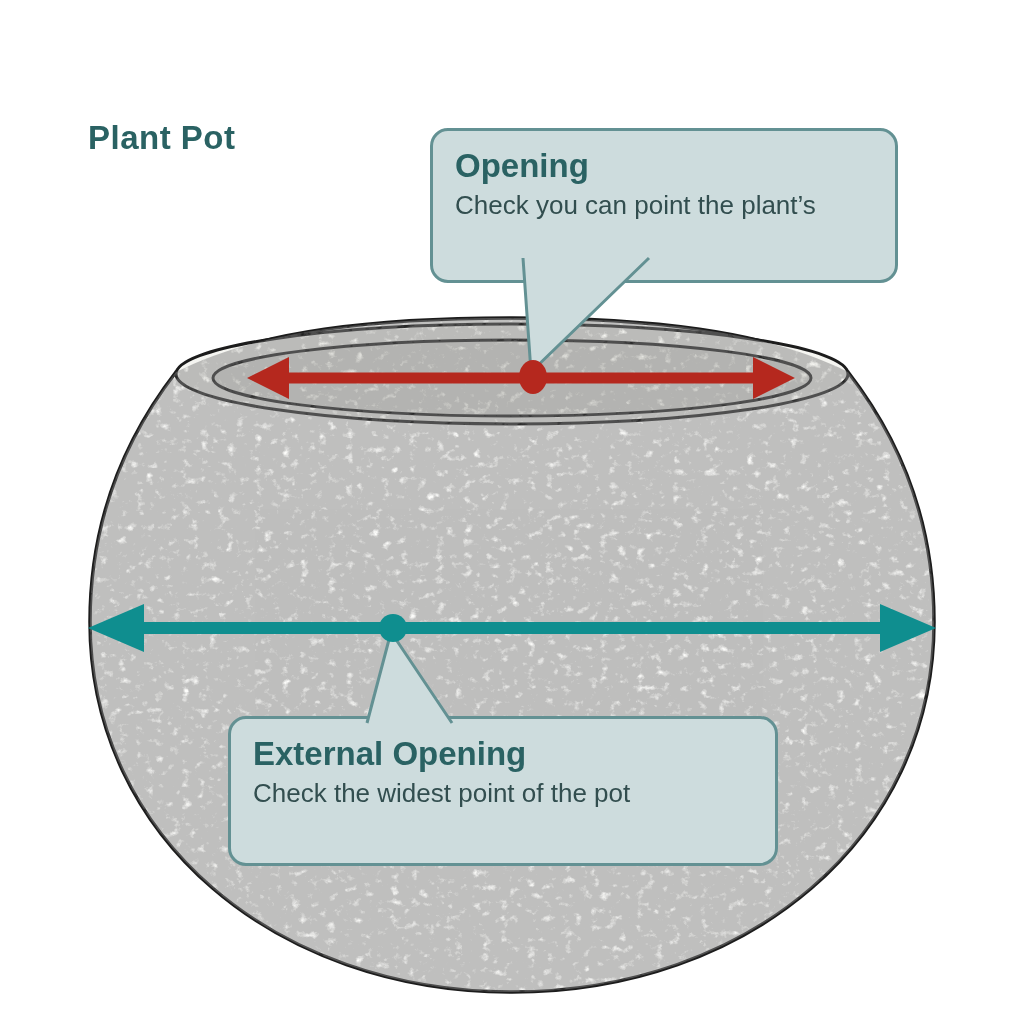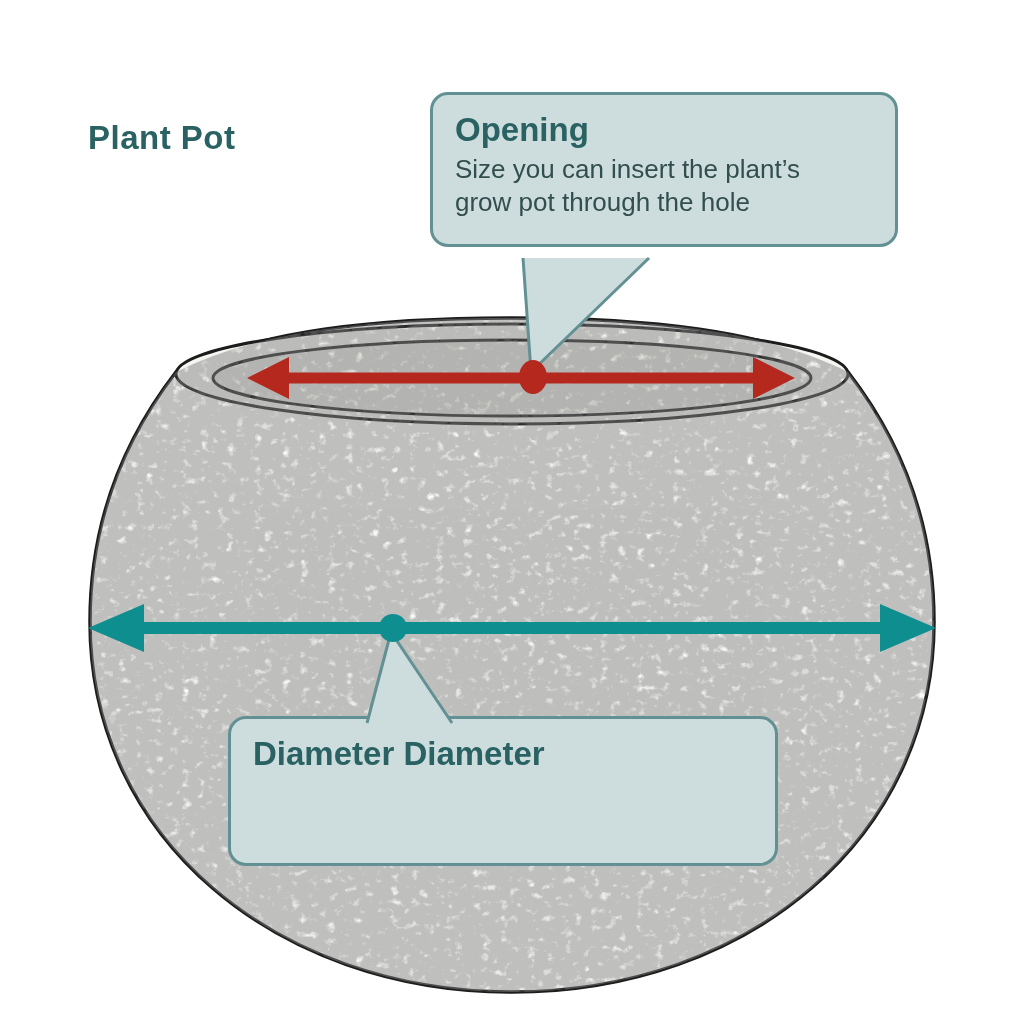--- a/index.html
+++ b/index.html
@@ -25,21 +25,21 @@
     padding:15px 22px 12px 22px;
   }
   .callout-title{
     color:var(--heading-teal,#2a6263);
     font-size:33px;font-weight:700;line-height:1.2;margin-bottom:3px;
   }
   .callout-line{
     color:var(--body-text,#324e4f);
     font-size:26px;font-weight:500;line-height:1.3;white-space:nowrap;
   }
-  .callout-opening{left:430px;top:92px;width:468px;height:155px;}
+  .callout-opening{left:430px;top:128px;width:468px;height:155px;}
   .callout-external{left:228px;top:716px;width:550px;height:150px;}
 </style>
 </head>
 <body>
 
 <div class="stage">
 
   <svg class="layer base-layer" width="1024" height="1024" viewBox="0 0 1024 1024" aria-hidden="true">
     <defs>
       <filter id="grain" x="-5%" y="-5%" width="110%" height="110%">
@@ -77,26 +77,26 @@
       <polygon points="936,628 880,604 880,652" fill="#0f8e8f"></polygon>
     </g>
   </svg>
 
   <div class="page-title">
     <div>Plant Pot</div>
   </div>
 
   <div class="callout callout-opening">
     <div class="callout-title">Opening</div>
-    <div class="callout-line">Size you can insert the plant’s</div>
-    <div class="callout-line">grow pot through the hole</div>
+    <div class="callout-line">Check you can point the plant’s</div>
   </div>
 
   <div class="callout callout-external">
-    <div class="callout-title">Diameter Diameter</div>
+    <div class="callout-title">External Opening</div>
+    <div class="callout-line">Check the widest point of the pot</div>
   </div>
 
   <svg class="layer top-layer" width="1024" height="1024" viewBox="0 0 1024 1024" aria-hidden="true">
     <path d="M 523 258 L 531 372 L 649 258" stroke-width="3" stroke-linejoin="round" fill="#cddcdd" stroke="#639193"></path>
     <path d="M 367 723 L 391 632 L 452 723" stroke-width="3" stroke-linejoin="round" fill="#cddcdd" stroke="#639193"></path>
     <ellipse cx="533" cy="377" rx="14" ry="17" fill="#b5281e"></ellipse>
     <circle cx="393" cy="628" r="14" fill="#0f8e8f"></circle>
   </svg>
 
 </div>

